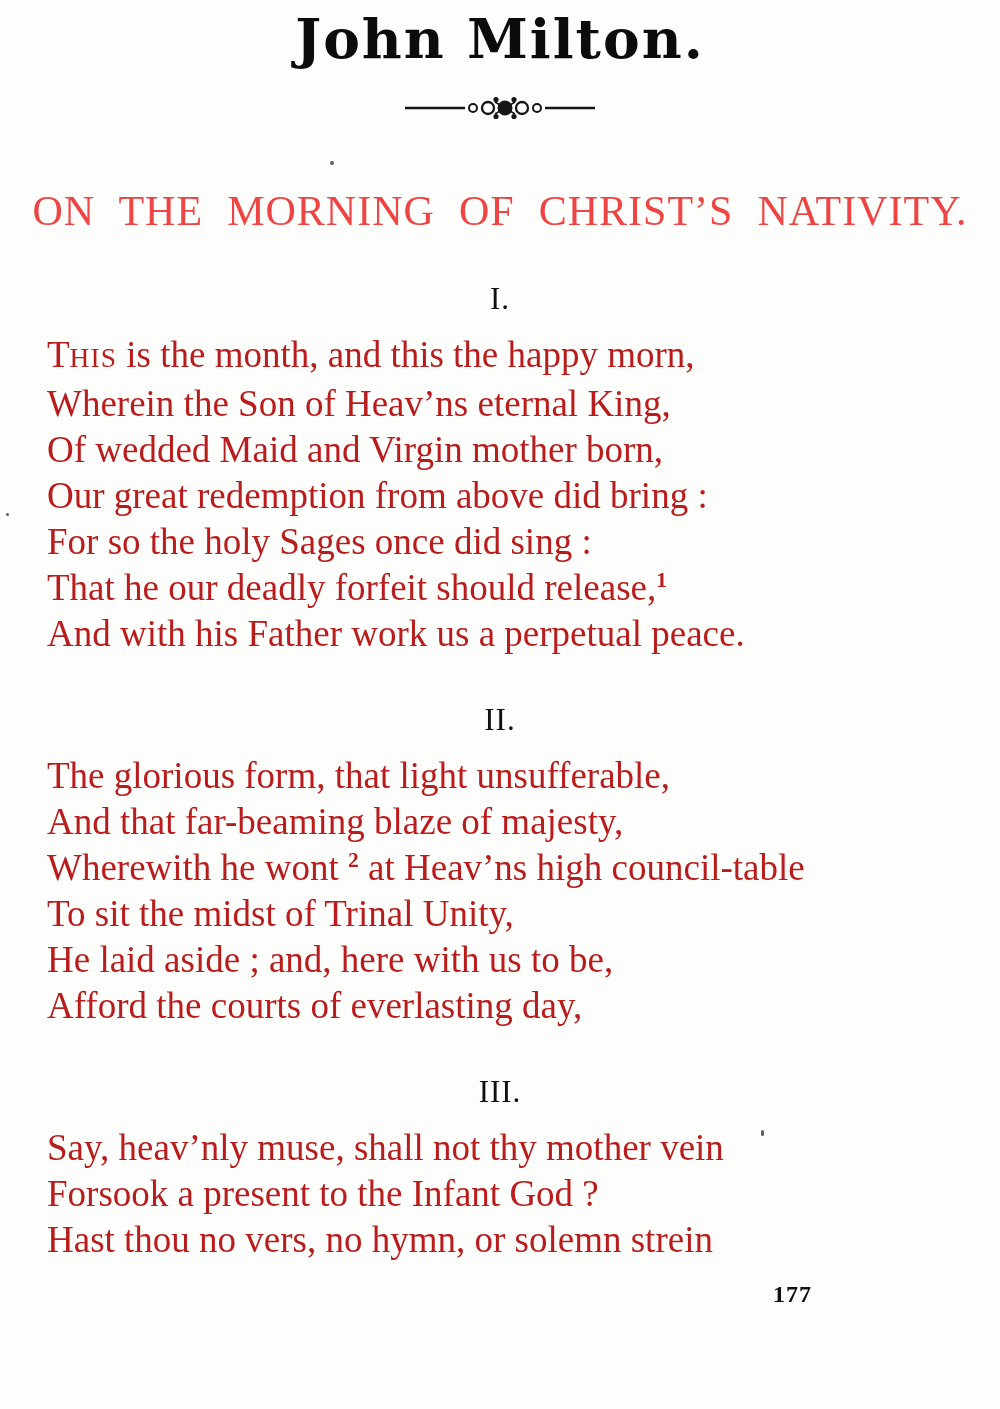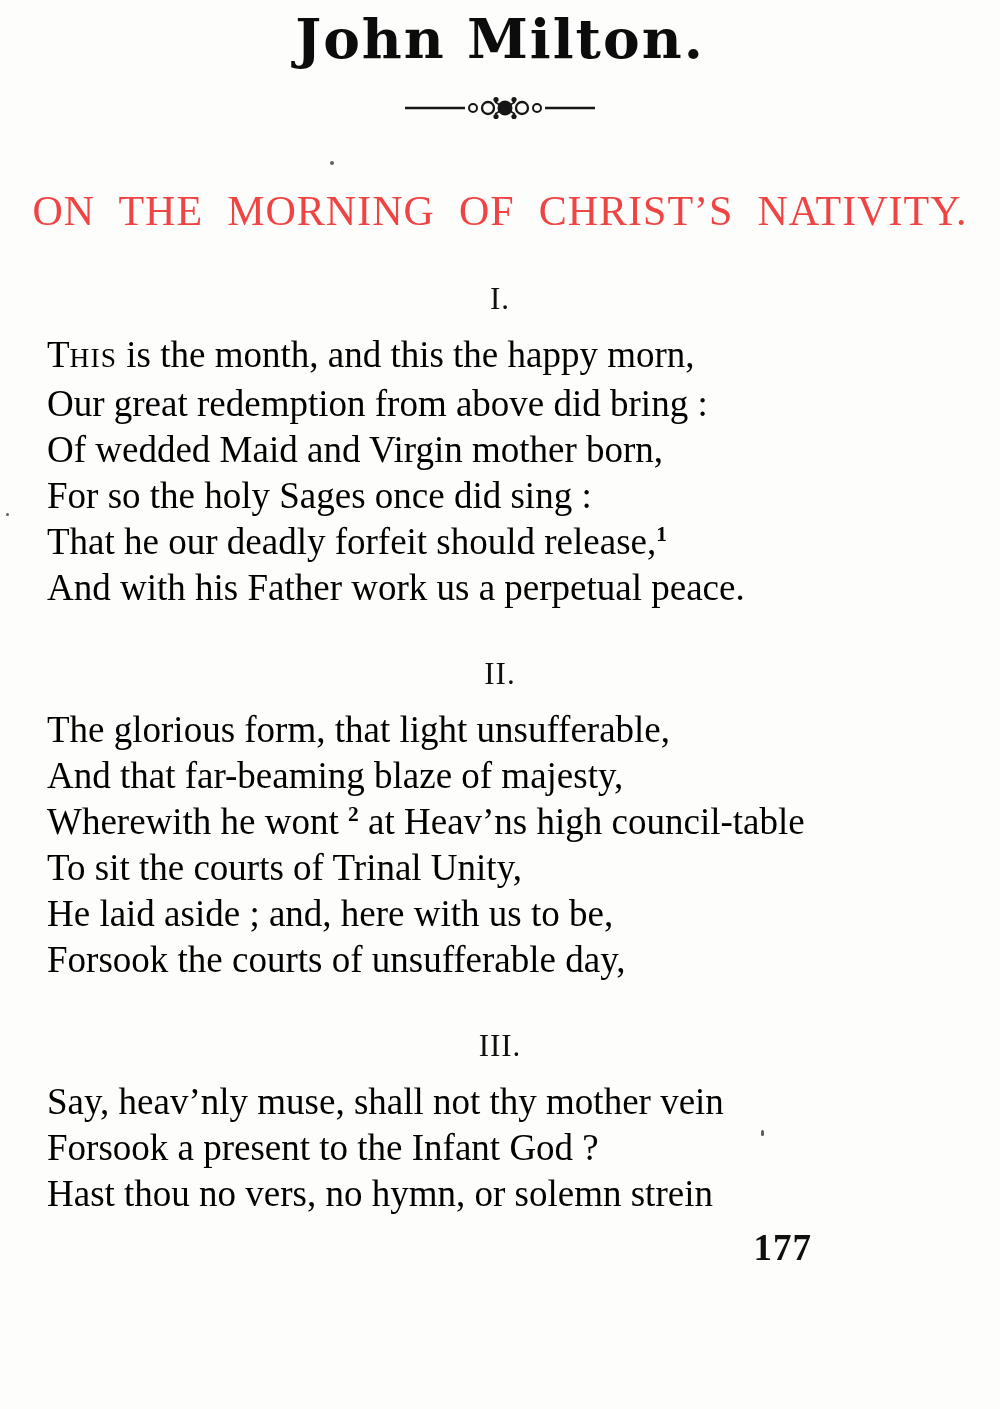--- a/index.html
+++ b/index.html
@@ -52,35 +52,35 @@
     line-height: 38px;
     letter-spacing: 1px;
     margin-bottom: 14px;
     color: #101010;
   }
   .line {
     font-size: 37px;
     line-height: 46px;
     padding-left: 47px;
     white-space: nowrap;
-    color: #000000;
+    color: #b91c1c;
   }
   .line.indent { }
   .sc { font-size: 0.74em; letter-spacing: 0.04em; }
   sup.fn {
     font-size: 0.58em;
     font-weight: 700;
     line-height: 0;
     vertical-align: super;
   }
   .page-number {
     margin-top: 14px;
     text-align: right;
     padding-right: 188px;
-    font-size: 37px;
+    font-size: 24px;
     line-height: 34px;
     font-weight: 700;
     letter-spacing: 1px;
     color: #101010;
   }
   .speck {
     position: absolute;
     background: #2a2a2a;
     border-radius: 50%;
     opacity: 0.75;
@@ -110,34 +110,35 @@
       <line x1="140" y1="14" x2="190" y2="14" stroke="#161616" stroke-width="2.6"></line>
     </svg>
   </div>
 
   <h2 class="poem-title">ON THE MORNING OF CHRIST’S NATIVITY.</h2>
 
   <div id="stanzas">
       <section class="stanza">
         <div class="stanza-numeral">I.</div>
         <div class="line">T<span class="sc">HIS</span> is the month, and this the happy morn,</div>
+        <div class="line">Wherein the Son of Heav’ns eternal King,</div>
+        <div class="line">Of wedded Maid and Virgin mother born,</div>
         <div class="line">Our great redemption from above did bring :</div>
-        <div class="line">Of wedded Maid and Virgin mother born,</div>
         <div class="line">For so the holy Sages once did sing :</div>
         <div class="line indent">That he our deadly forfeit should release,<sup class="fn">1</sup></div>
         <div class="line">And with his Father work us a perpetual peace.</div>
       </section>
       <section class="stanza">
         <div class="stanza-numeral">II.</div>
         <div class="line">The glorious form, that light unsufferable,</div>
         <div class="line">And that far-beaming blaze of majesty,</div>
         <div class="line">Wherewith he wont <sup class="fn">2</sup> at Heav’ns high council-table</div>
-        <div class="line">To sit the courts of Trinal Unity,</div>
+        <div class="line">To sit the midst of Trinal Unity,</div>
         <div class="line">He laid aside ; and, here with us to be,</div>
-        <div class="line indent">Forsook the courts of unsufferable day,</div>
+        <div class="line indent">Afford the courts of everlasting day,</div>
       </section>
       <section class="stanza">
         <div class="stanza-numeral">III.</div>
         <div class="line">Say, heav’nly muse, shall not thy mother vein</div>
         <div class="line">Forsook a present to the Infant God ?</div>
         <div class="line">Hast thou no vers, no hymn, or solemn strein</div>
       </section>
     </div>
 
   <div class="page-number">177</div>

